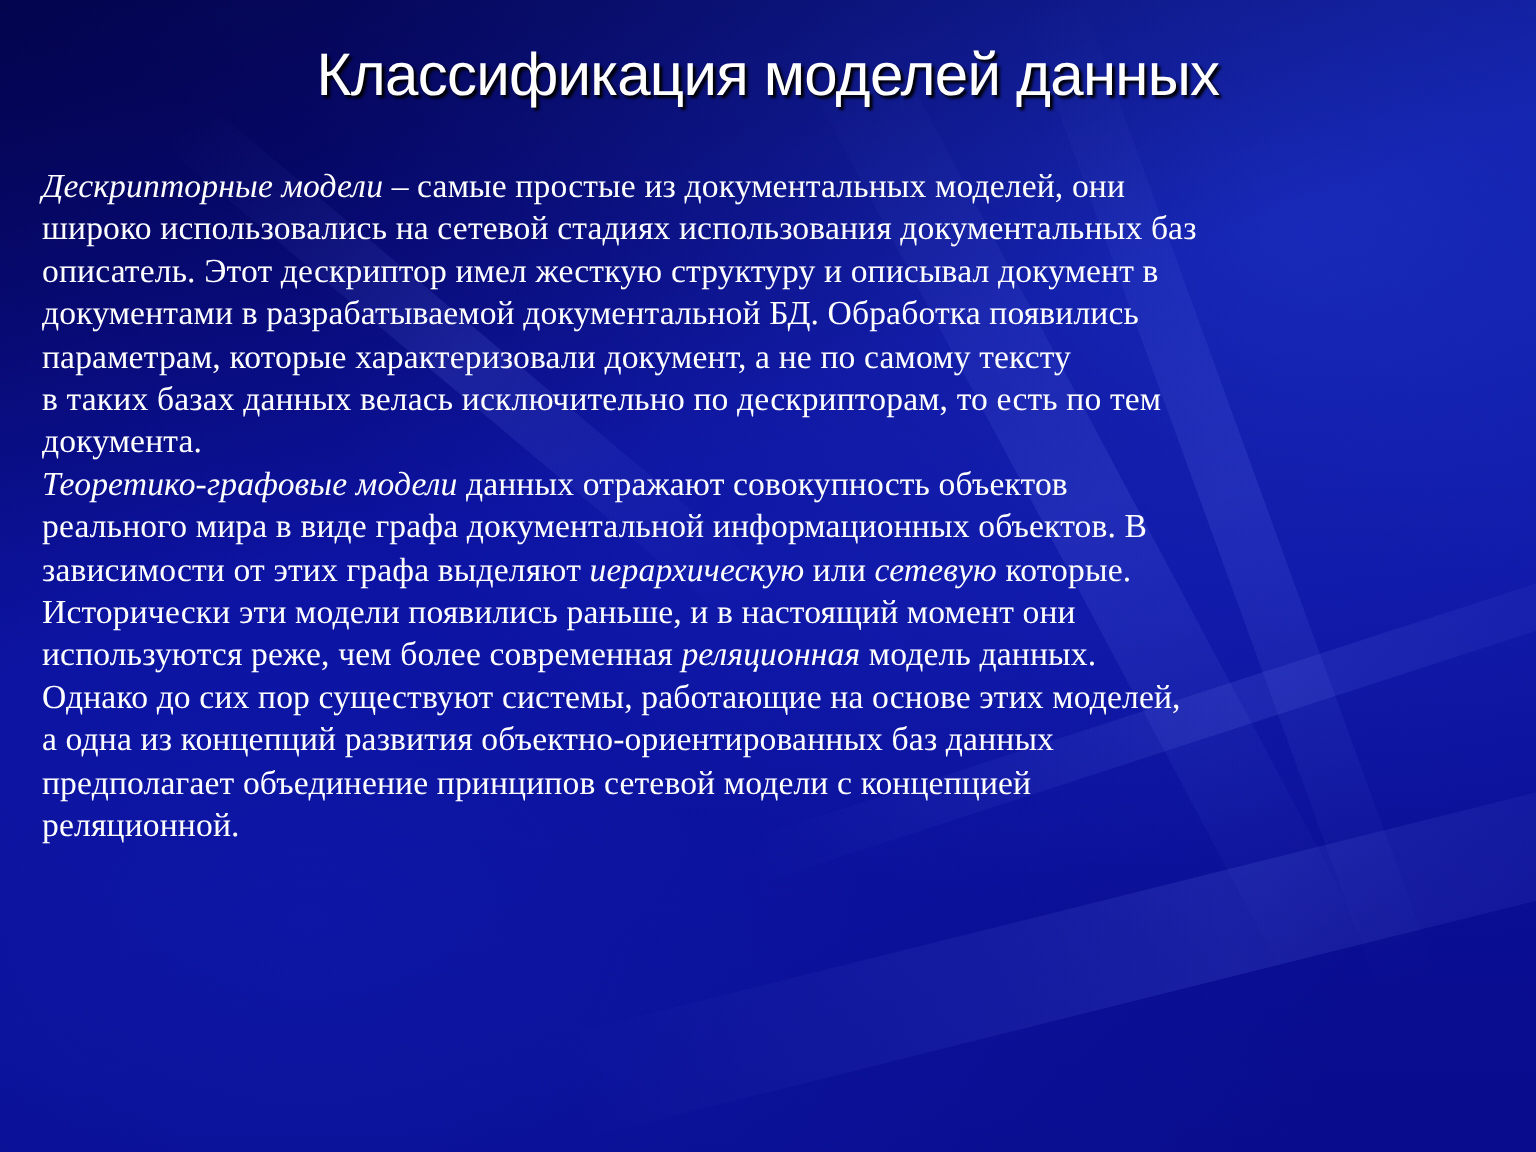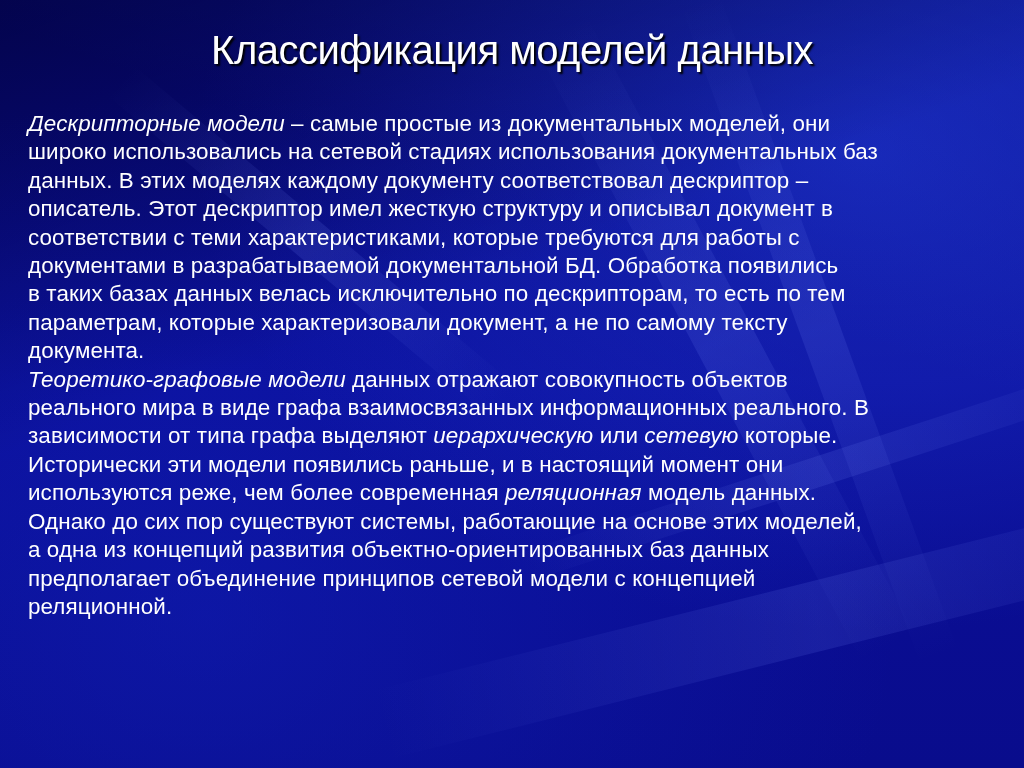--- a/index.html
+++ b/index.html
@@ -46,52 +46,50 @@
       position: absolute;
       left: 28px;
       top: 110px;
       width: 975px;
       color: #ffffff;
       font-size: 22.4px;
       line-height: 28.4px;
       letter-spacing: 0.1px;
     }
     .para { margin: 0; }
-    .line { display: block; white-space: nowrap; }
+    .line { display: block; white-space: nowrap; font-family: Liberation Serif, serif; }
     .em { font-style: italic; }
   </style>
 </head>
 <body>
 
 <div class="slide-bg">
   <div class="streak" style="left:560px; top:0px; width:700px; height:60px; transform: rotate(62deg);"></div>
   <div class="streak" style="left:700px; top:-20px; width:700px; height:40px; transform: rotate(70deg);"></div>
   <div class="streak" style="left:380px; top:690px; width:900px; height:70px; transform: rotate(-14deg);"></div>
   <div class="streak" style="left:500px; top:560px; width:700px; height:30px; transform: rotate(-18deg);"></div>
   <div class="streak" style="left:120px; top:60px; width:500px; height:40px; transform: rotate(40deg);"></div>
 </div>
 
 <div class="title">Классификация моделей данных</div>
 
 <div class="body-text">
   <p class="para">
     <span class="line"><span class="em">Дескрипторные модели</span><span> – самые простые из документальных моделей, они</span></span>
     <span class="line">широко использовались на сетевой стадиях использования документальных баз</span>
-    <span class="line">данных. В этих моделях каждому документу соответствовал дескриптор –</span>
     <span class="line">описатель. Этот дескриптор имел жесткую структуру и описывал документ в</span>
-    <span class="line">соответствии с теми характеристиками, которые требуются для работы с</span>
     <span class="line">документами в разрабатываемой документальной БД. Обработка появились</span>
+    <span class="line">параметрам, которые характеризовали документ, а не по самому тексту</span>
     <span class="line">в таких базах данных велась исключительно по дескрипторам, то есть по тем</span>
-    <span class="line">параметрам, которые характеризовали документ, а не по самому тексту</span>
     <span class="line">документа.</span>
   </p>
   <p class="para">
     <span class="line"><span class="em">Теоретико-графовые модели</span><span> данных отражают совокупность объектов</span></span>
-    <span class="line">реального мира в виде графа взаимосвязанных информационных реального. В</span>
-    <span class="line"><span>зависимости от типа графа выделяют </span><span class="em">иерархическую</span><span> или </span><span class="em">сетевую</span><span> которые.</span></span>
+    <span class="line">реального мира в виде графа документальной информационных объектов. В</span>
+    <span class="line"><span>зависимости от этих графа выделяют </span><span class="em">иерархическую</span><span> или </span><span class="em">сетевую</span><span> которые.</span></span>
     <span class="line">Исторически эти модели появились раньше, и в настоящий момент они</span>
     <span class="line"><span>используются реже, чем более современная </span><span class="em">реляционная</span><span> модель данных.</span></span>
     <span class="line">Однако до сих пор существуют системы, работающие на основе этих моделей,</span>
     <span class="line">а одна из концепций развития объектно-ориентированных баз данных</span>
     <span class="line">предполагает объединение принципов сетевой модели с концепцией</span>
     <span class="line">реляционной.</span>
   </p>
 </div>
 
 </body></html>

